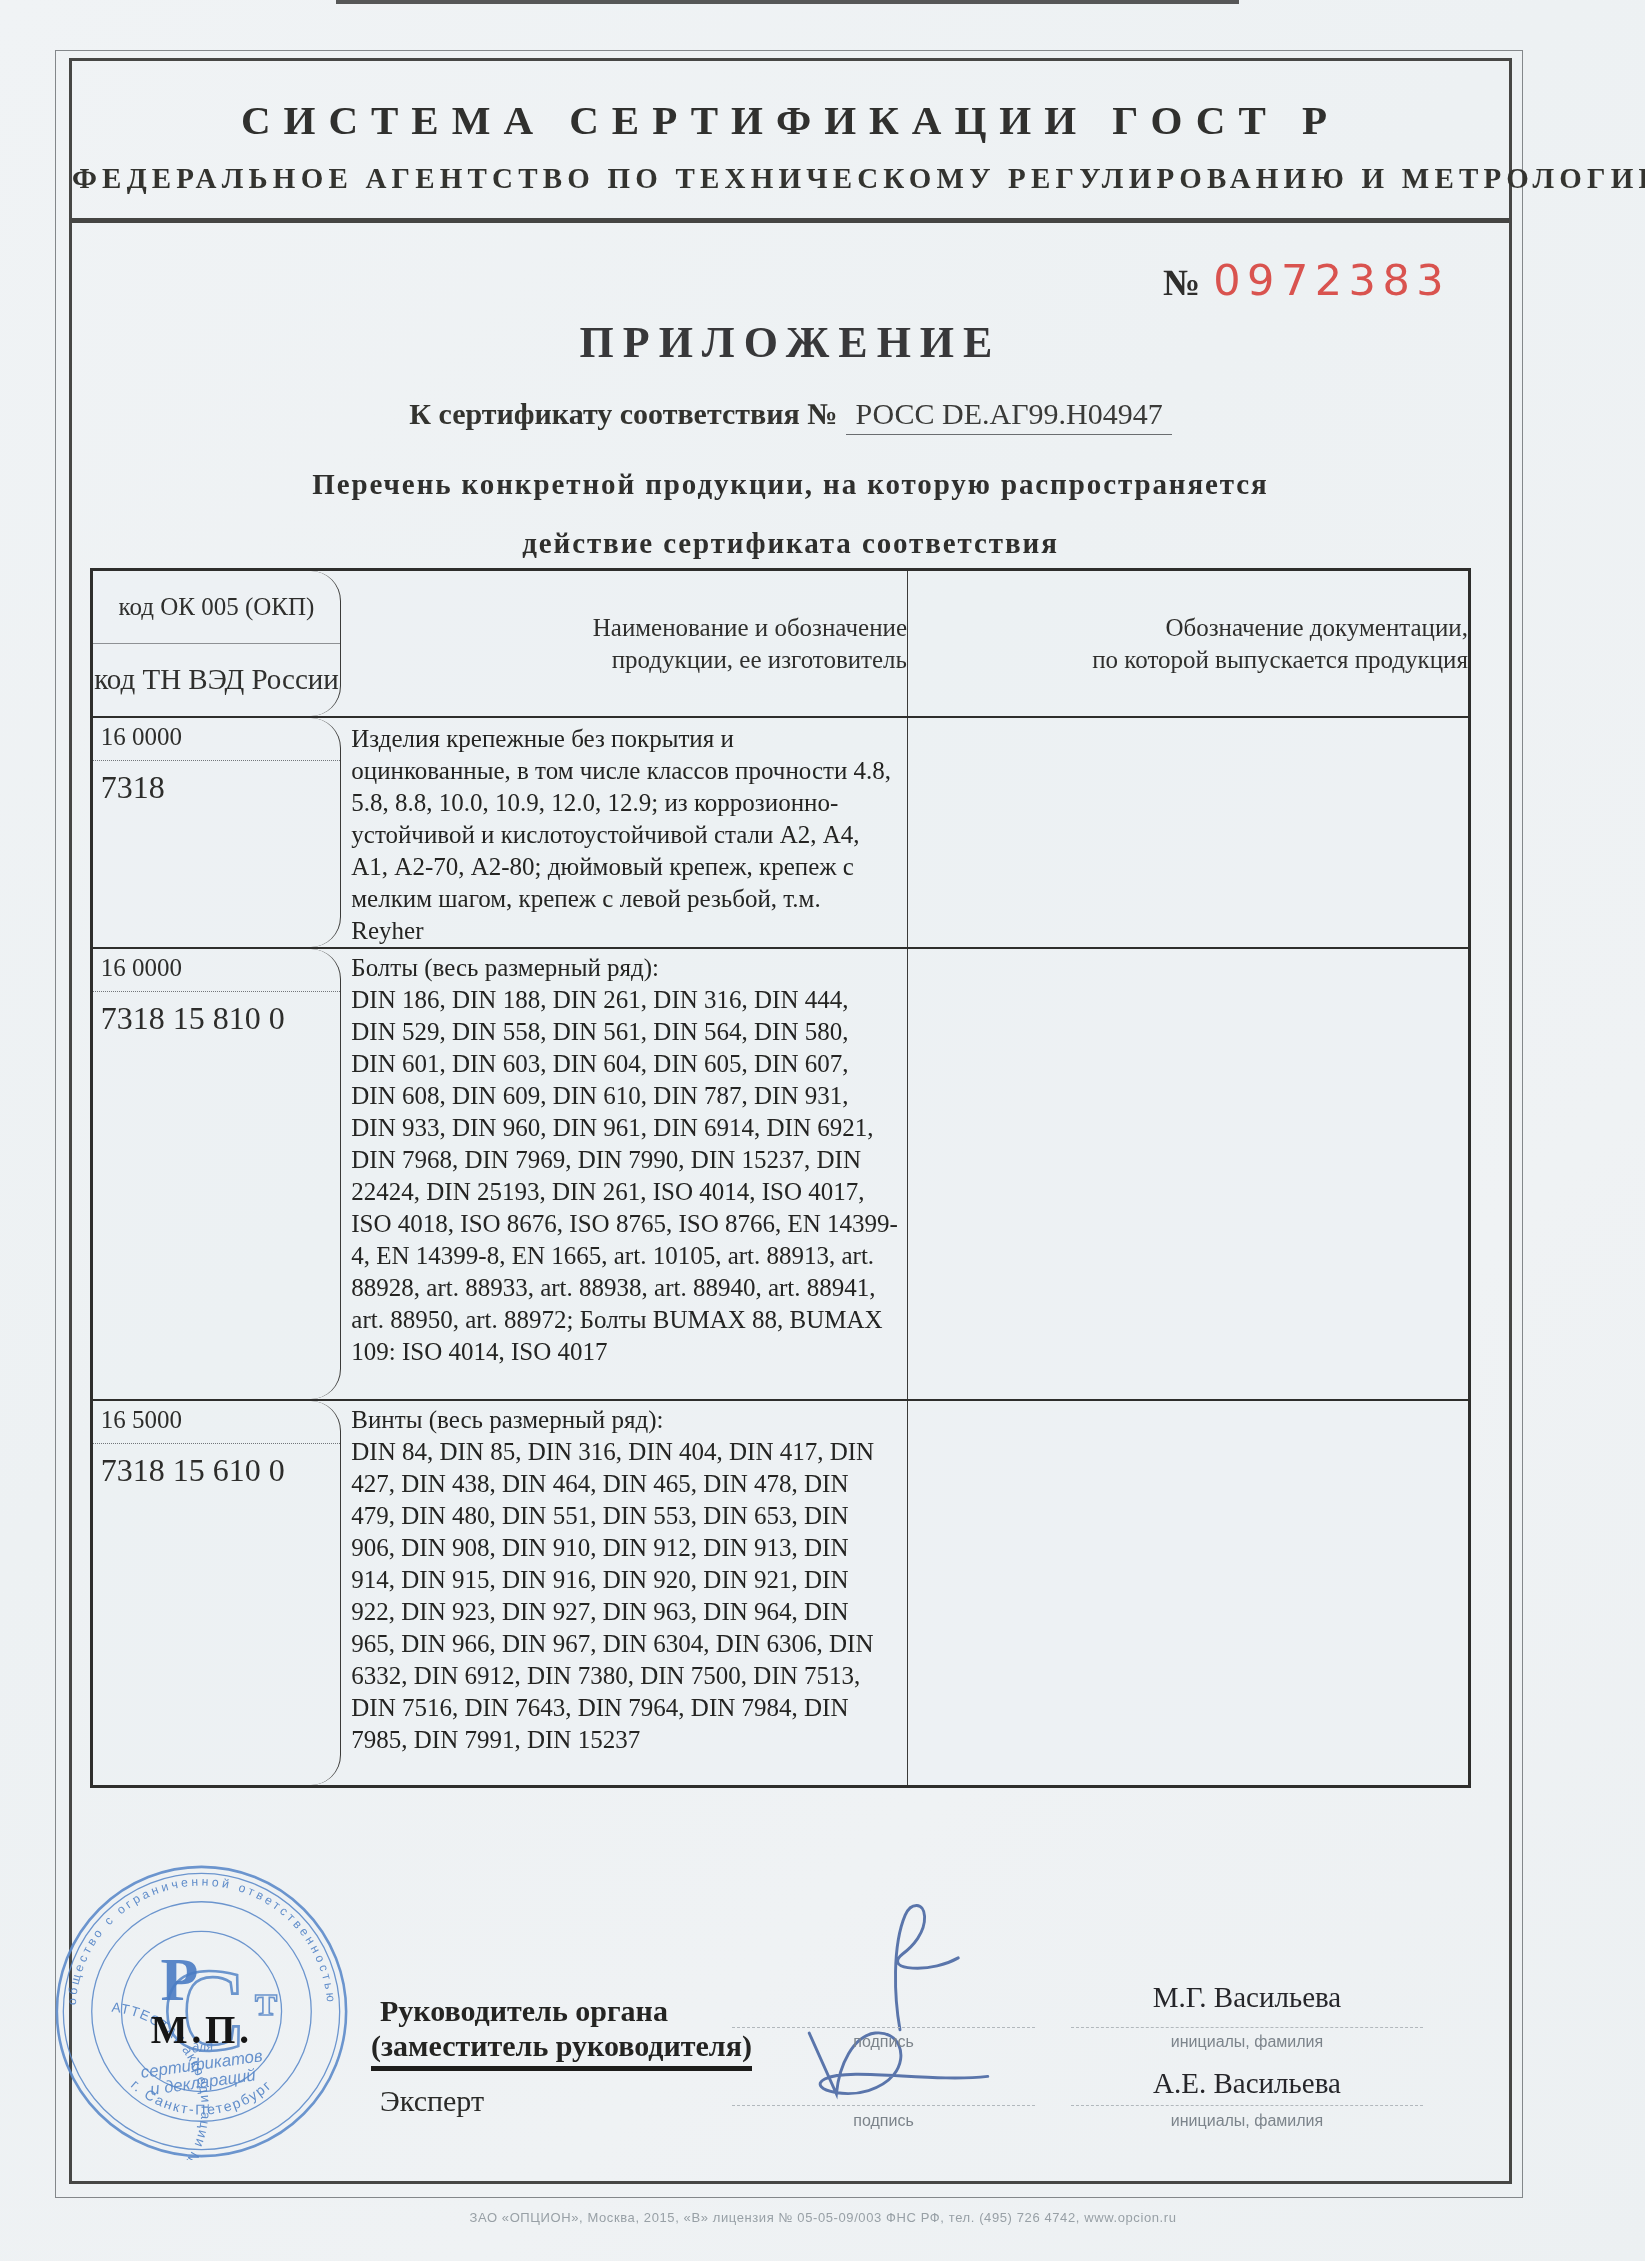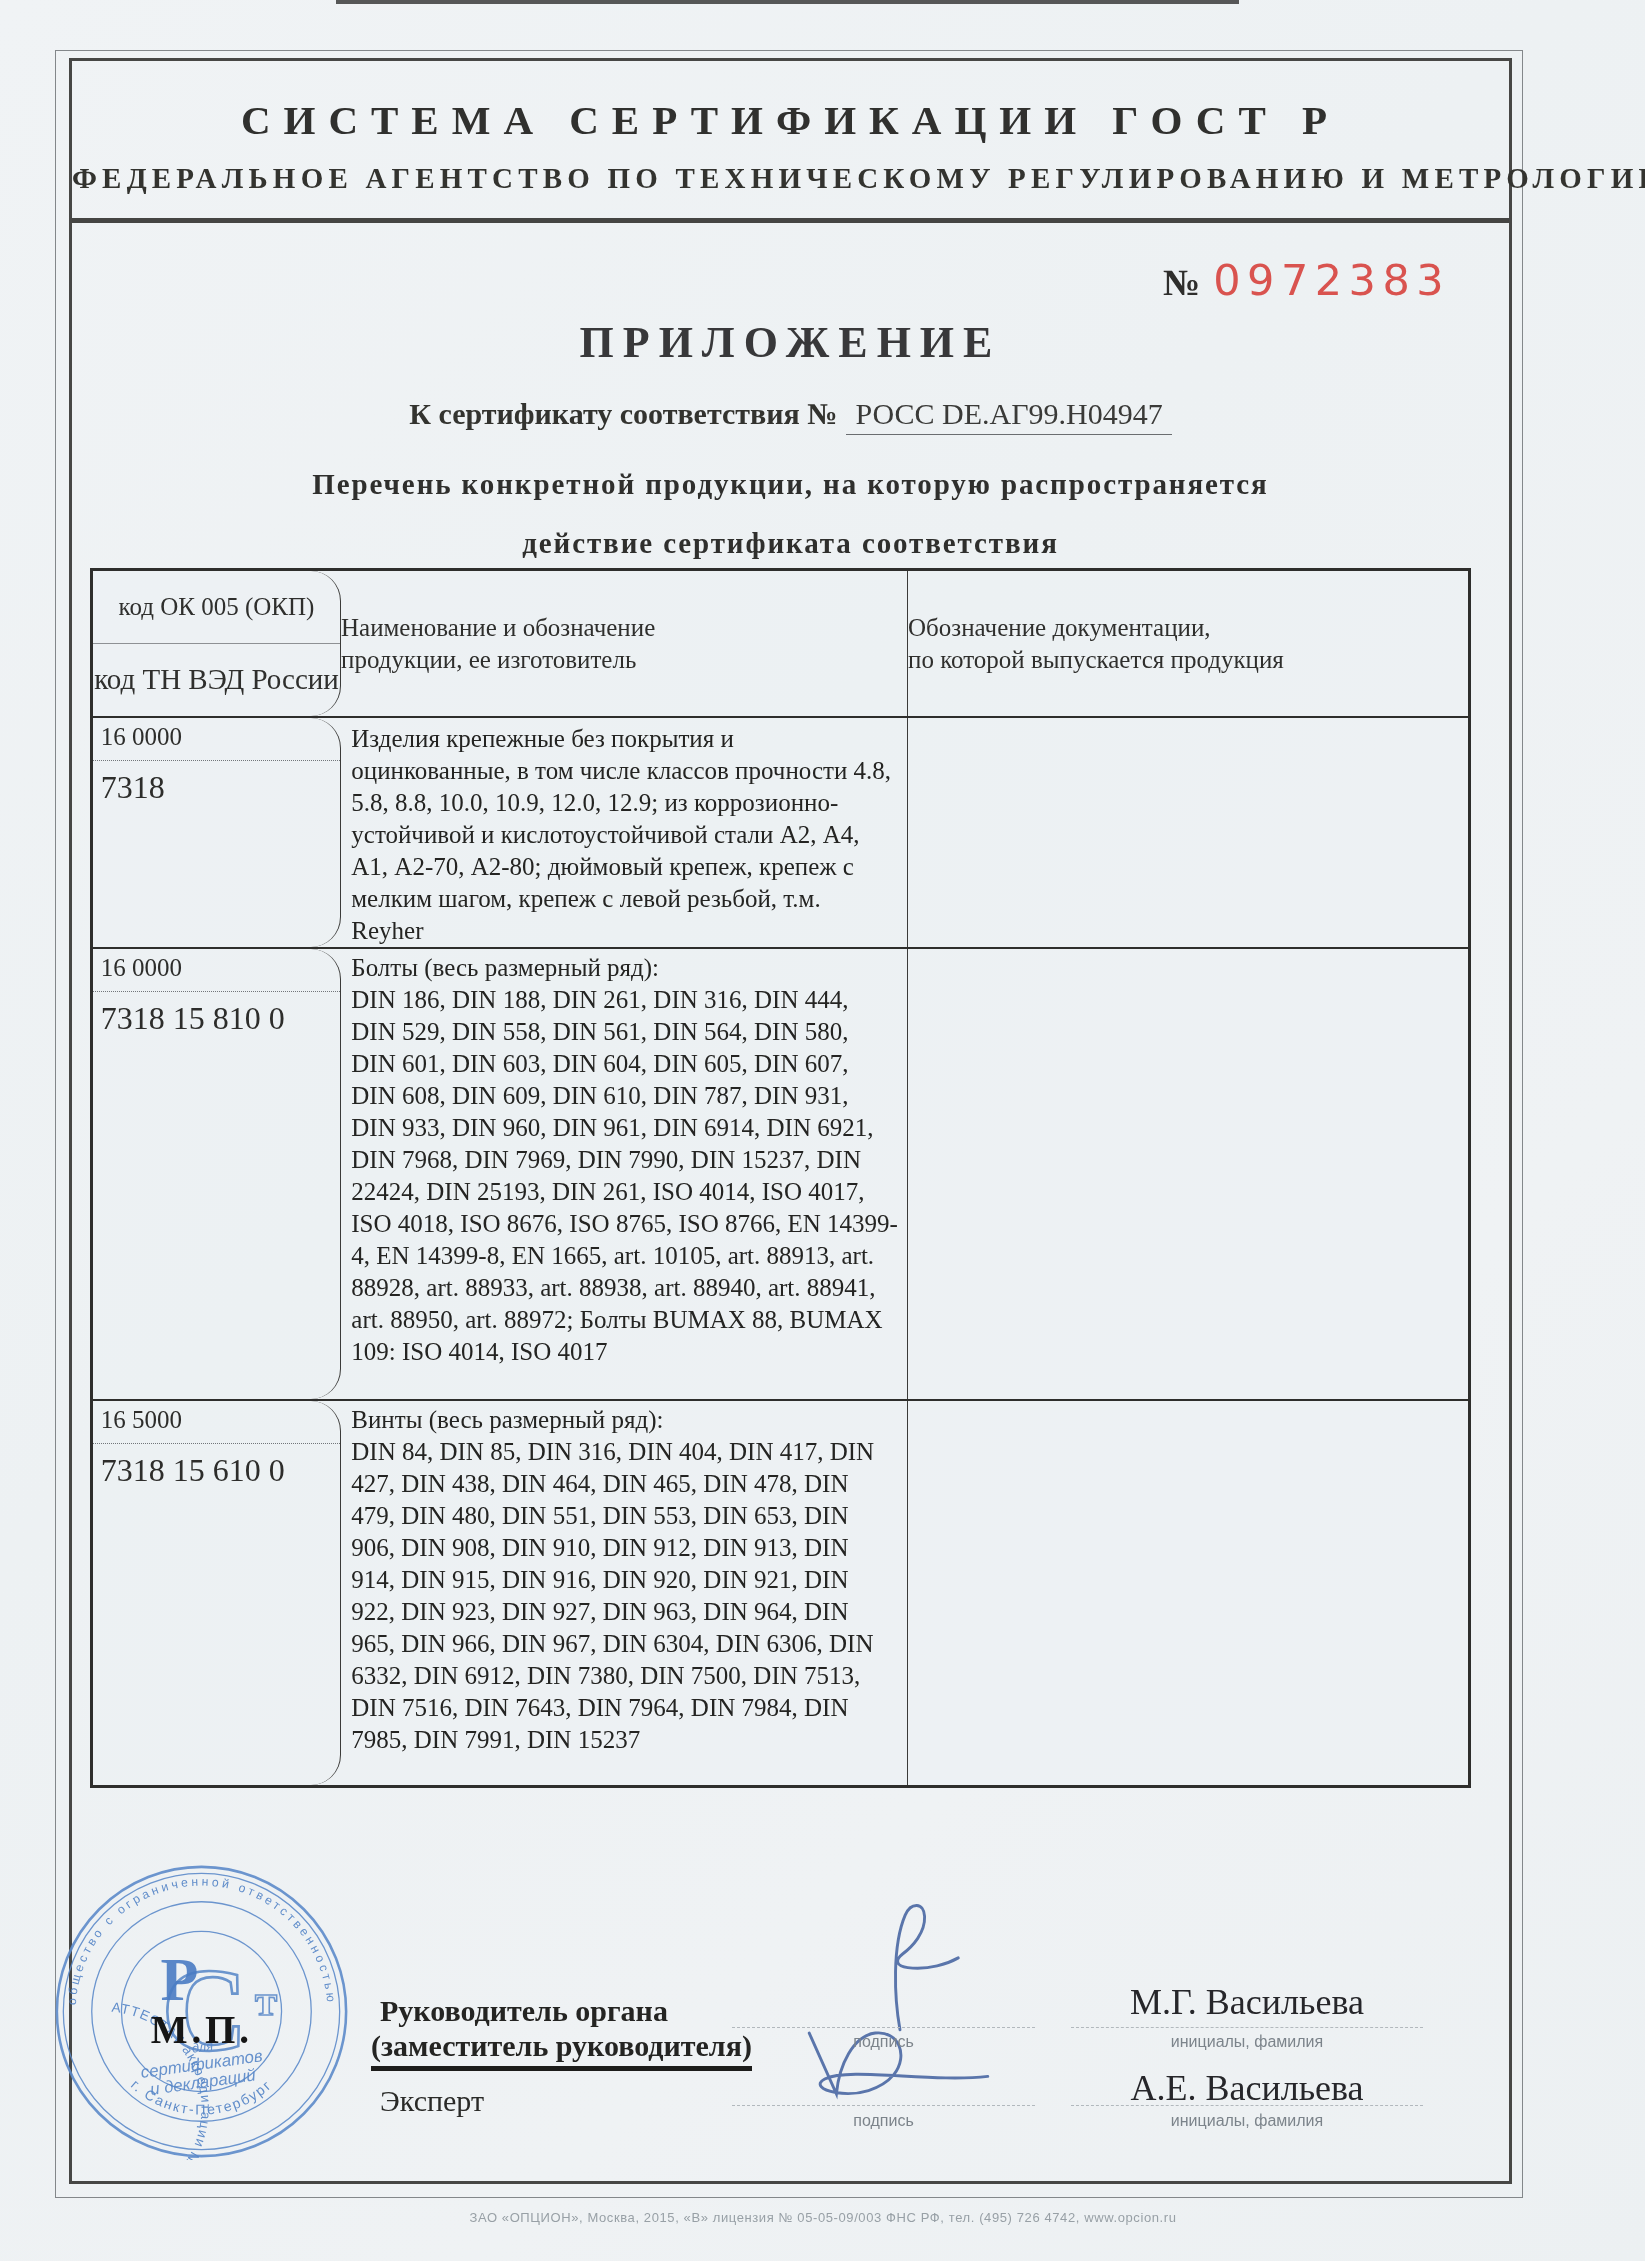--- a/index.html
+++ b/index.html
@@ -41,21 +41,21 @@
   .cert-table{position:absolute;left:18px;top:507px;width:1381px;border:3.2px solid #2e2e2c;box-sizing:border-box;background:rgba(236,241,244,.35);}
   .t-row{display:grid;grid-template-columns:248px 567px 1fr;box-sizing:border-box;}
   .t-row + .t-row{border-top:2.6px solid #2e2e2c;}
   .t-row.h{height:145px;}
   .t-row.r0{height:231px;}
   .t-row.r1{height:452px;}
   .t-row.r2{height:386px;}
   .cell{box-sizing:border-box;overflow:hidden;}
   .c1{border-right:1.9px solid #3b3b39;border-radius:30px;}
   .c2{border-right:1.9px solid #3b3b39;}
-  .hc{display:flex;flex-direction:column;justify-content:center;align-items:flex-start;text-align:center;
+  .hc{display:flex;flex-direction:column;justify-content:center;align-items:flex-end;text-align:center;
     font-size:25px;line-height:32px;color:#2f2f2d;}
   .h-c1-top{height:50%;display:flex;align-items:center;justify-content:center;width:100%;
     border-bottom:1.9px solid #8e9194;box-sizing:border-box;font-size:25px;color:#2f2f2d;}
   .h-c1-bot{height:50%;display:flex;align-items:center;justify-content:center;width:100%;font-size:29px;color:#2f2f2d;}
   .okp{font-size:25px;padding:5.2px 6.5px 9px 7.7px;border-bottom:1.9px dotted #72767a;color:#2d2d2b;}
   .tnved{font-size:32px;padding:7.7px 6.5px 0 7.7px;color:#2d2d2b;}
   .kind{font-size:25px;line-height:32px;padding:2.6px 10.3px 0 10.3px;color:#242422;}
   .desc-text{font-size:25px;line-height:32px;padding:0 9px 0 10.3px;color:#242422;text-align:left;}
   .r0 .desc-text{padding-top:2.6px;}
 
@@ -72,21 +72,21 @@
   .sig-line.s1{left:660px;top:1966px;width:303px;}
   .sig-line.s2{left:660px;top:2044px;width:303px;}
   .name-line{position:absolute;height:0;border-top:1.3px dashed #b2b8bd;}
   .name-line.n1{left:999px;top:1966px;width:352px;}
   .name-line.n2{left:999px;top:2044px;width:352px;}
   .caption{position:absolute;text-align:center;font-size:16px;color:#7c848b;font-family:"Liberation Sans","DejaVu Sans",sans-serif;}
   .caption.c-s1{left:660px;top:1972px;width:303px;}
   .caption.c-s2{left:660px;top:2051px;width:303px;}
   .caption.c-n1{left:999px;top:1972px;width:352px;}
   .caption.c-n2{left:999px;top:2051px;width:352px;}
-  .name{position:absolute;text-align:center;font-size:36px;color:#26262a;}
+  .name{position:absolute;text-align:center;font-size:29px;color:#26262a;}
   .name.nm1{left:999px;top:1920px;width:352px;}
   .name.nm2{left:999px;top:2006px;width:352px;}
 
   .handwriting{position:absolute;}
   .hw1{left:771px;top:1836px;width:136px;height:136px;}
   .hw2{left:723px;top:1959px;width:207px;height:94px;}
 
   .footer{position:absolute;left:0;top:2210px;width:1646px;text-align:center;
     font-family:"Liberation Sans","DejaVu Sans",sans-serif;font-size:13px;color:#98a0a6;letter-spacing:0.6px;}
 </style>

